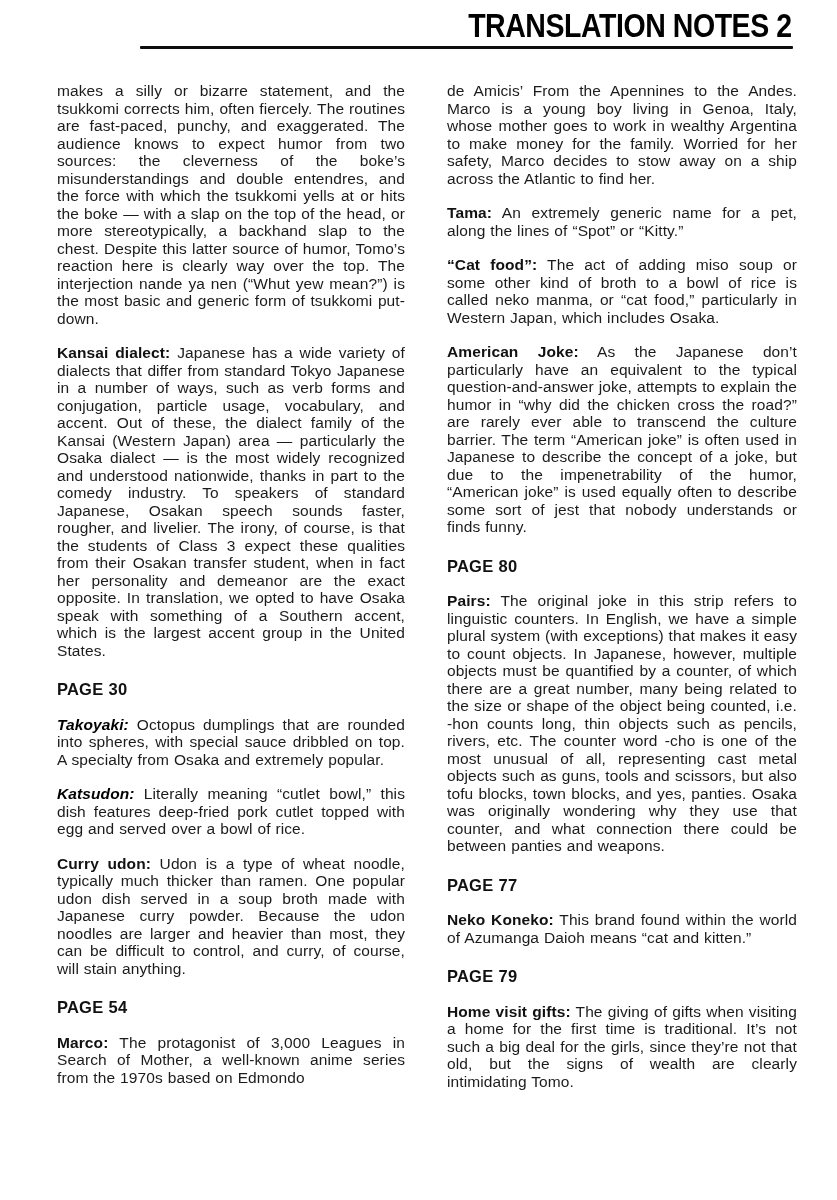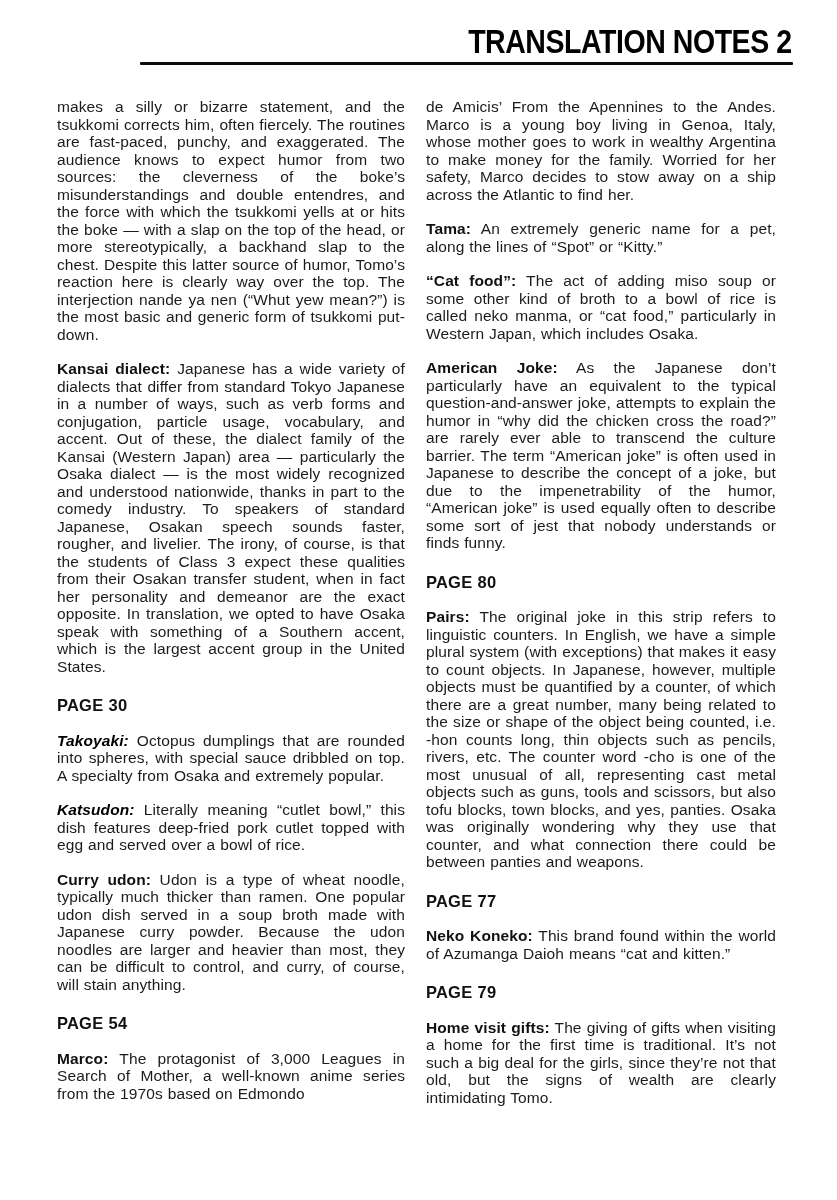--- a/index.html
+++ b/index.html
@@ -10,21 +10,21 @@
   .page {
     position: relative;
     width: 837px;
     height: 1200px;
     background: #ffffff;
     overflow: hidden;
     font-family: "Liberation Sans", sans-serif;
     color: #1b1b1b;
   }
   .header {
-    padding-top: 28px;
+    padding-top: 12px;
   }
   .title {
     text-align: right;
     padding-right: 45px;
     height: 32px;
     line-height: 30px;
     white-space: nowrap;
   }
   .title-text {
     display: inline-block;
@@ -36,21 +36,21 @@
     transform-origin: 100% 60%;
   }
   .rule {
     height: 3px;
     background: #0d0d0d;
     margin: 2px 44px 0 140px;
     border-radius: 1px;
   }
   .columns {
     display: flex;
-    gap: 21px;
+    gap: 42px;
     padding: 33px 0 0 57px;
     align-items: flex-start;
   }
   .col {
     font-size: 15.5px;
     line-height: 17.5px;
     text-align: justify;
     word-spacing: 0.5px;
     letter-spacing: 0.1px;
   }

